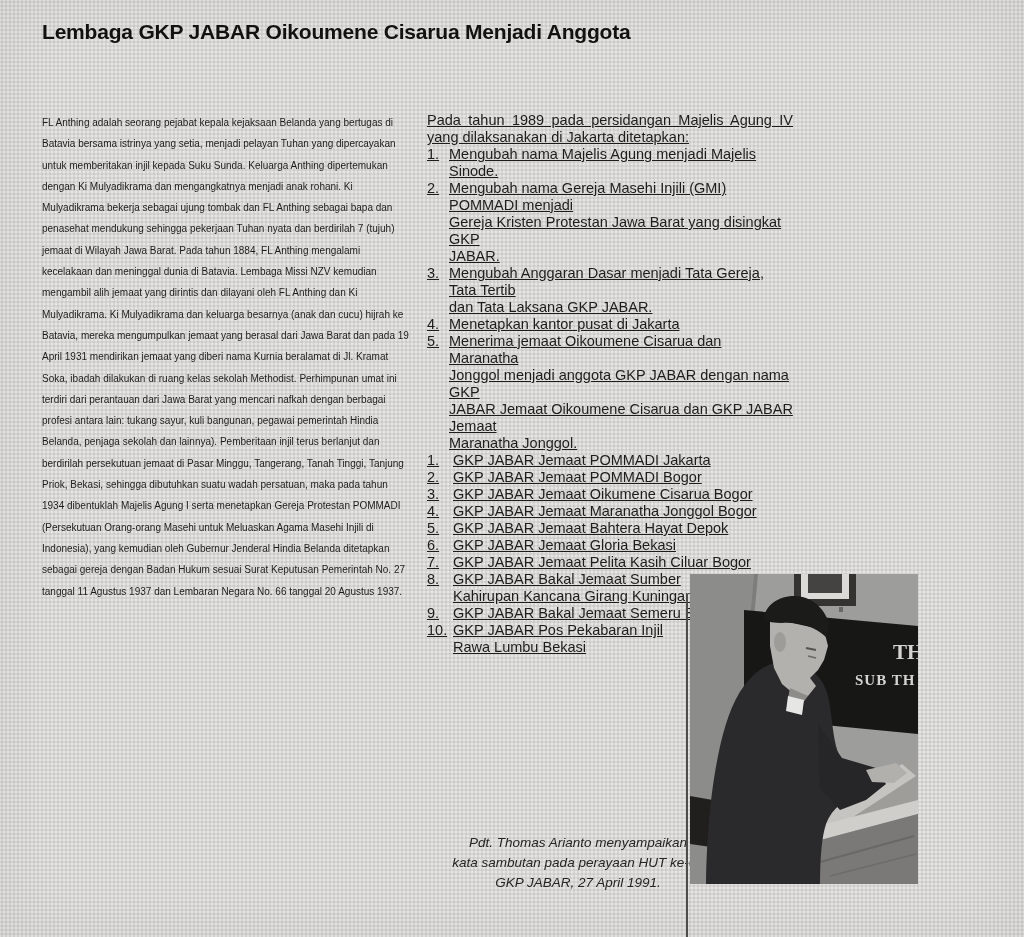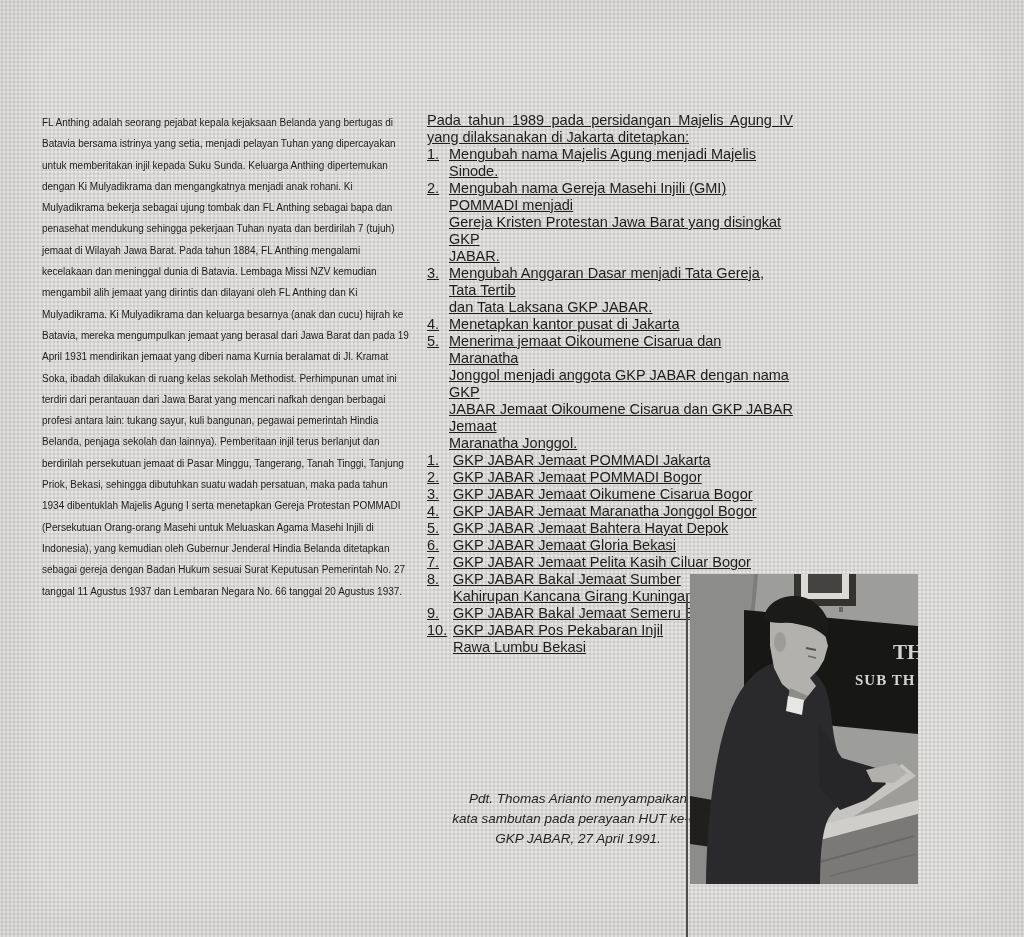--- a/index.html
+++ b/index.html
@@ -39,39 +39,40 @@
   }
   .intro1{margin:0;text-align:justify;}
   .intro2{margin:10px 0 0 0;}
   .olist{margin:0;}
   .oitem{display:flex;align-items:flex-start;}
   .oitem .num{flex:0 0 22px;}
   .olist2 .oitem .num{flex:0 0 26px;}
   .oitem .txt{flex:1;}
   .pre{white-space:pre-line;}
   .caption{
-    position:absolute;left:430px;top:789px;width:296px;
+    position:absolute;left:430px;top:833px;width:296px;
     font-size:13.5px;font-style:italic;line-height:20px;
     text-align:center;color:#252523;
   }
   .vrule{
     position:absolute;left:686px;top:594px;width:2px;height:343px;
     background:#4d4d4b;
   }
   .photo{
     position:absolute;left:690px;top:574px;width:228px;height:310px;
     background:#9d9d9b;
   }
   .photo svg{display:block;width:228px;height:310px;}
 </style>
 </head>
 <body>
 
 <div class="page">
 
+  <h1 class="title">Lembaga GKP JABAR Oikoumene Cisarua Menjadi Anggota</h1>
 
   <div class="col-left">FL Anthing adalah seorang pejabat kepala kejaksaan Belanda yang bertugas di Batavia bersama istrinya yang setia, menjadi pelayan Tuhan yang dipercayakan untuk memberitakan injil kepada Suku Sunda. Keluarga Anthing dipertemukan dengan Ki Mulyadikrama dan mengangkatnya menjadi anak rohani.  Ki Mulyadikrama bekerja sebagai ujung tombak dan FL Anthing sebagai bapa dan penasehat mendukung sehingga pekerjaan Tuhan nyata dan berdirilah 7 (tujuh) jemaat di Wilayah Jawa Barat.  Pada tahun 1884, FL Anthing mengalami kecelakaan dan meninggal dunia di Batavia.  Lembaga Missi NZV kemudian mengambil alih jemaat yang dirintis dan dilayani oleh FL Anthing dan Ki Mulyadikrama.  Ki Mulyadikrama dan keluarga besarnya (anak dan cucu) hijrah ke Batavia, mereka mengumpulkan jemaat yang berasal dari Jawa Barat dan pada 19 April 1931 mendirikan jemaat yang diberi nama Kurnia beralamat di Jl. Kramat Soka, ibadah dilakukan di ruang kelas sekolah Methodist. Perhimpunan umat ini terdiri dari perantauan dari Jawa Barat yang mencari nafkah dengan berbagai profesi antara lain: tukang sayur, kuli bangunan, pegawai pemerintah Hindia Belanda, penjaga sekolah dan lainnya).  Pemberitaan injil terus berlanjut dan berdirilah persekutuan jemaat di Pasar Minggu, Tangerang, Tanah Tinggi, Tanjung Priok, Bekasi, sehingga dibutuhkan suatu wadah persatuan, maka pada tahun 1934 dibentuklah Majelis Agung I serta menetapkan Gereja Protestan POMMADI (Persekutuan Orang-orang Masehi untuk Meluaskan Agama Masehi Injili di Indonesia), yang kemudian oleh Gubernur Jenderal Hindia Belanda ditetapkan sebagai gereja dengan Badan Hukum sesuai Surat Keputusan Pemerintah No. 27 tanggal 11 Agustus 1937 dan Lembaran Negara No. 66 tanggal 20 Agustus 1937.</div>
 
   <div class="col-right">
     <p class="intro1">Pada tahun 1989 pada persidangan Majelis Agung IV yang dilaksanakan di Jakarta ditetapkan:</p>
     <div class="olist olist1">
       <div class="oitem">
         <span class="num">1.</span>
         <span class="txt pre">Mengubah nama Majelis Agung menjadi Majelis Sinode.</span>
       </div>

